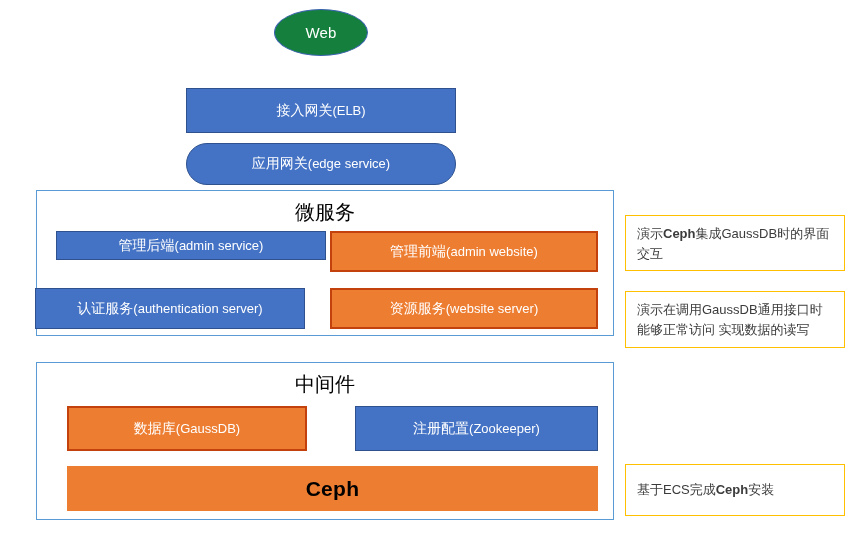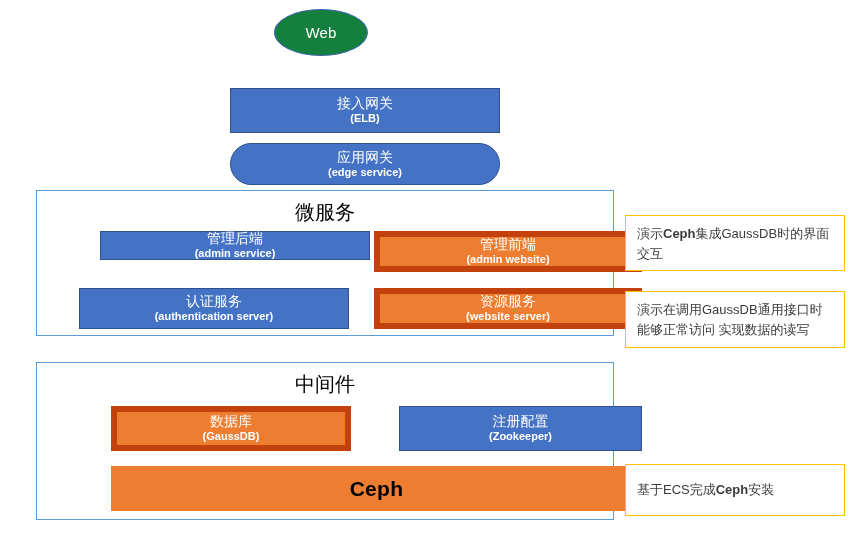--- a/index.html
+++ b/index.html
@@ -40,44 +40,42 @@
     font-size: 15px;
     letter-spacing: 0.2px;
     box-sizing: border-box;
   }
 
   
   .box {
     position: absolute;
     box-sizing: border-box;
     display: flex;
-    flex-direction: column;
+    flex-direction: row;
     align-items: center;
     justify-content: center;
     text-align: center;
     line-height: 1.22;
-    margin-left: 44px;
   }
   .box .cn {
     display: block;
     font-size: 14px;
   }
   .box .en {
     display: block;
-    font-size: 11px;
-    font-weight: bold;
+    font-size: 13px;
   }
   .blue {
     background: #4472C4;
     border: 1px solid #2F528F;
     color: #ffffff;
   }
   .orange {
     background: #ED7D31;
-    border: 6px solid #c2410c;
+    border: 2px solid #c2410c;
     color: #ffffff;
   }
 
   
   .gw-elb   { left: 186px; top: 88px;  width: 270px; height: 45px; }
   .gw-edge  { left: 186px; top: 143px; width: 270px; height: 42px; border-radius: 21px; }
 
   
   .section {
     position: absolute;

